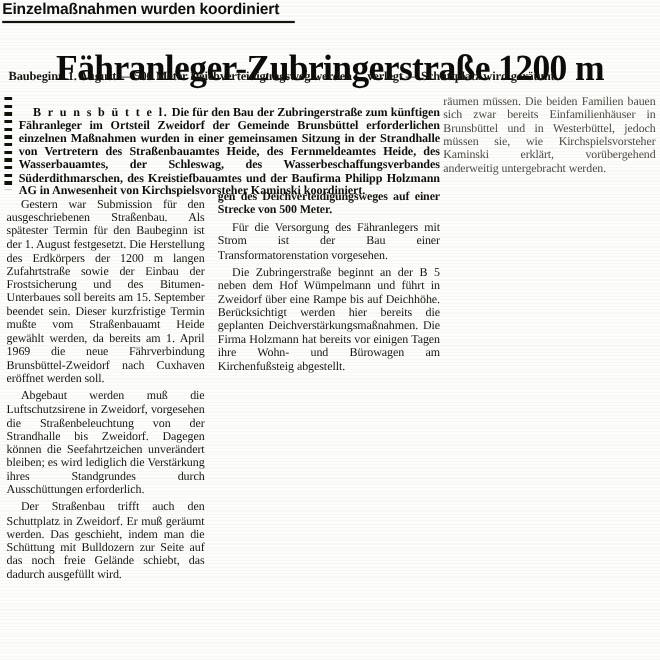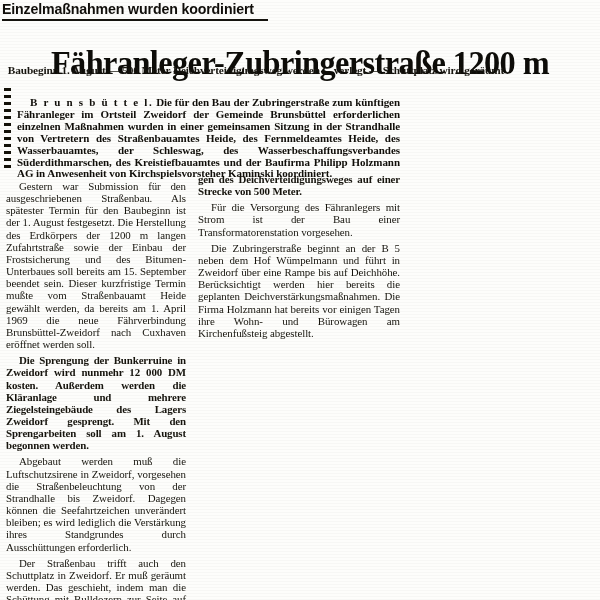--- a/index.html
+++ b/index.html
@@ -180,24 +180,26 @@
 
   <div class="lead-wrap">
     <p class="lead">
       <span class="lead-indent"></span><span class="city">B r u n s b ü t t e l.</span>
       <span>Die für den Bau der Zubringerstraße zum künftigen Fähranleger im Ortsteil Zweidorf der Gemeinde Brunsbüttel erforderlichen einzelnen Maßnahmen wurden in einer gemeinsamen Sitzung in der Strandhalle von Vertretern des Straßenbauamtes Heide, des Fernmeldeamtes Heide, des Wasserbauamtes, der Schleswag, des Wasserbeschaffungsverbandes Süderdithmarschen, des Kreistiefbauamtes und der Baufirma Philipp Holzmann AG in Anwesenheit von Kirchspielsvorsteher Kaminski koordiniert.</span>
     </p>
   </div>
 
   <div class="col" id="col-left">
       <p>Gestern war Submission für den ausgeschriebenen Straßenbau. Als spätester Termin für den Baubeginn ist der 1. August festgesetzt. Die Herstellung des Erdkörpers der 1200 m langen Zufahrtstraße sowie der Einbau der Frostsicherung und des Bitumen-Unterbaues soll bereits am 15. September beendet sein. Dieser kurzfristige Termin mußte vom Straßenbauamt Heide gewählt werden, da bereits am 1. April 1969 die neue Fährverbindung Brunsbüttel-Zweidorf nach Cuxhaven eröffnet werden soll.</p>
-      <p class="bold">Die Sprengung der Bunkerruine in Zweidorf wird nunmehr 12 000 DM kosten. Außerdem werden die Kläranlage und mehrere Ziegelsteingebäude des Lagers Zweidorf gesprengt. Mit den Sprengarbeiten soll am 1. August begonnen werden.</p>
       <p>Abgebaut werden muß die Luftschutzsirene in Zweidorf, vorgesehen die Straßenbeleuchtung von der Strandhalle bis Zweidorf. Dagegen können die Seefahrtzeichen unverändert bleiben; es wird lediglich die Verstärkung ihres Standgrundes durch Ausschüttungen erforderlich.</p>
       <p>Der Straßenbau trifft auch den Schuttplatz in Zweidorf. Er muß geräumt werden. Das geschieht, indem man die Schüttung mit Bulldozern zur Seite auf das noch freie Gelände schiebt, das dadurch ausgefüllt wird.</p>
     </div>
   <div class="col" id="col-mid">
       <p class="bold noindent">gen des Deichverteidigungsweges auf einer Strecke von 500 Meter.</p>
       <p>Für die Versorgung des Fähranlegers mit Strom ist der Bau einer Transformatorenstation vorgesehen.</p>
       <p>Die Zubringerstraße beginnt an der B 5 neben dem Hof Wümpelmann und führt in Zweidorf über eine Rampe bis auf Deichhöhe. Berücksichtigt werden hier bereits die geplanten Deichverstärkungsmaßnahmen. Die Firma Holzmann hat bereits vor einigen Tagen ihre Wohn- und Bürowagen am Kirchenfußsteig abgestellt.</p>
     </div>
+  <div class="col" id="col-right">
+      <p class="noindent">räumen müssen. Die beiden Familien bauen sich zwar bereits Einfamilienhäuser in Brunsbüttel und in Westerbüttel, jedoch müssen sie, wie Kirchspielsvorsteher Kaminski erklärt, vorübergehend anderweitig untergebracht werden.</p>
+    </div>
 
   <div class="grain"></div>
 </div>
 
 </body></html>

